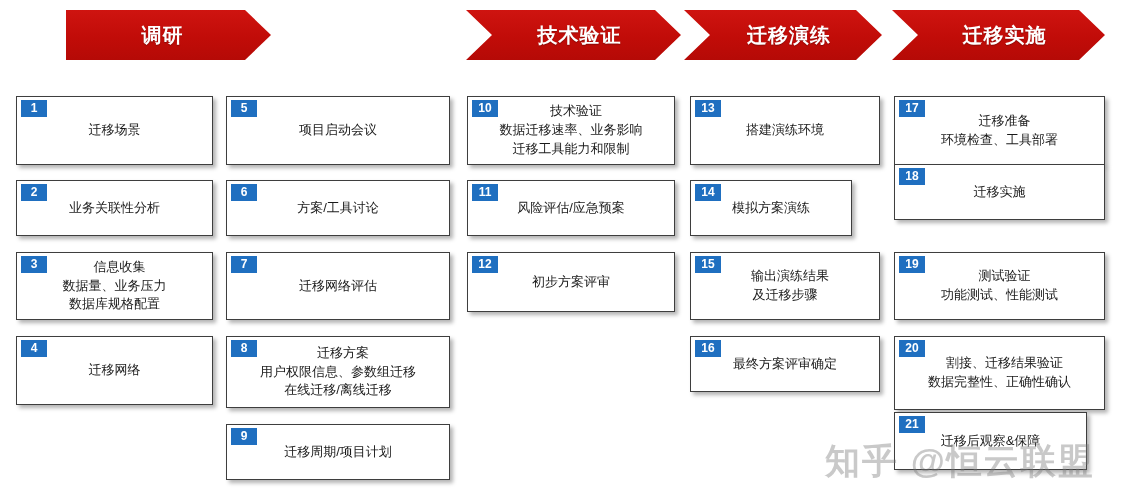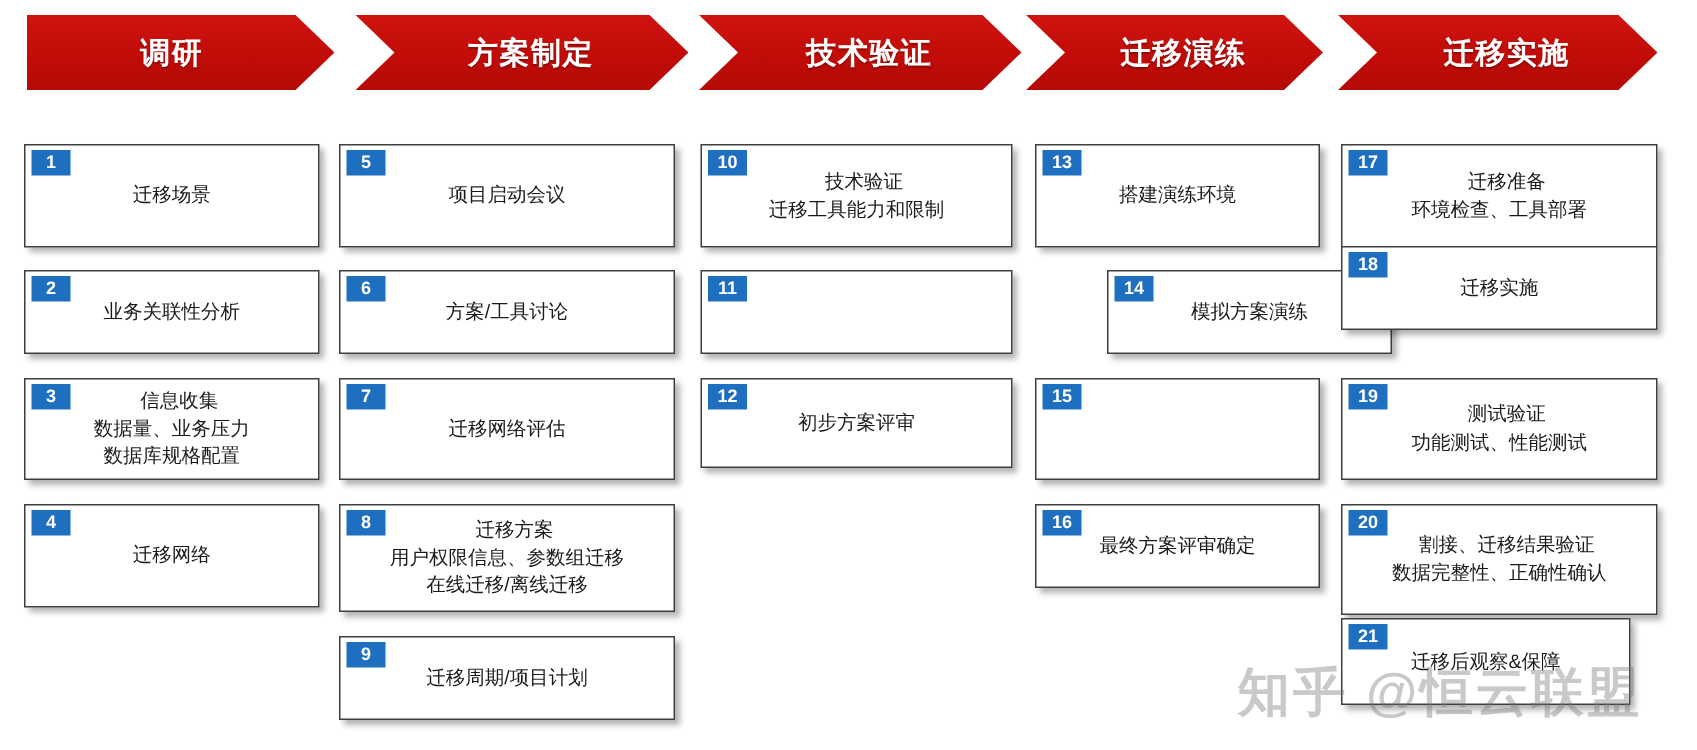--- a/index.html
+++ b/index.html
@@ -36,20 +36,21 @@
     justify-content: center;
     background: #c8110d;
     background: linear-gradient(180deg, #cf1410 0%, #c10c08 55%, #b50a06 100%);
     box-shadow: 0 2px 3px rgba(0,0,0,0.22);
   }
   .phase-arrow.notched {
     clip-path: polygon(0% 0%, calc(100% - 26px) 0%, 100% 50%, calc(100% - 26px) 100%, 0% 100%, 26px 50%);
   }
   .phase-arrow.flat-left {
     clip-path: polygon(0% 0%, calc(100% - 26px) 0%, 100% 50%, calc(100% - 26px) 100%, 0% 100%);
+    margin-left: 48px;
   }
   .phase-label {
     color: #ffffff;
     font-size: 20px;
     font-weight: bold;
     letter-spacing: 1px;
     text-shadow: 0 1px 1px rgba(0,0,0,0.28);
     white-space: nowrap;
     transform: translateX(6px);
   }
@@ -112,23 +113,20 @@
 </style>
 </head>
 <body>
 
 <div id="stage">
 
   <div id="phase-banner">
       <div class="phase-arrow flat-left" style="left: 18px; width: 205px;">
         <span class="phase-label" style="transform: translateX(-6px);">调研</span>
       </div>
-      <div class="phase-arrow notched" style="left: 237px; width: 222px;">
-        <span class="phase-label">方案制定</span>
-      </div>
       <div class="phase-arrow notched" style="left: 466px; width: 215px;">
         <span class="phase-label">技术验证</span>
       </div>
       <div class="phase-arrow notched" style="left: 684px; width: 198px;">
         <span class="phase-label">迁移演练</span>
       </div>
       <div class="phase-arrow notched" style="left: 892px; width: 213px;">
         <span class="phase-label">迁移实施</span>
       </div>
     </div>
@@ -189,46 +187,54 @@
       <div class="task-card" style="left: 226px; top: 424px; width: 224px; height: 56px;">
         <div class="card-badge">9</div>
         <div class="card-lines">
           <span class="ln">迁移周期/项目计划</span>
         </div>
       </div>
       <div class="task-card" style="left: 467px; top: 96px; width: 208px; height: 69px;">
         <div class="card-badge">10</div>
         <div class="card-lines">
           <span class="ln first">技术验证</span>
+          <span class="ln">数据迁移速率、业务影响</span>
           <span class="ln">迁移工具能力和限制</span>
         </div>
       </div>
       <div class="task-card" style="left: 467px; top: 180px; width: 208px; height: 56px;">
         <div class="card-badge">11</div>
+        <div class="card-lines">
+          <span class="ln">风险评估/应急预案</span>
+        </div>
       </div>
       <div class="task-card" style="left: 467px; top: 252px; width: 208px; height: 60px;">
         <div class="card-badge">12</div>
         <div class="card-lines">
           <span class="ln">初步方案评审</span>
         </div>
       </div>
       <div class="task-card" style="left: 690px; top: 96px; width: 190px; height: 69px;">
         <div class="card-badge">13</div>
         <div class="card-lines">
           <span class="ln">搭建演练环境</span>
         </div>
       </div>
-      <div class="task-card" style="left: 690px; top: 180px; width: 190px; height: 56px; margin-left: 48px;">
+      <div class="task-card" style="left: 690px; top: 180px; width: 162px; height: 56px;">
         <div class="card-badge">14</div>
         <div class="card-lines">
           <span class="ln">模拟方案演练</span>
         </div>
       </div>
       <div class="task-card" style="left: 690px; top: 252px; width: 190px; height: 68px;">
         <div class="card-badge">15</div>
+        <div class="card-lines">
+          <span class="ln first">输出演练结果</span>
+          <span class="ln">及迁移步骤</span>
+        </div>
       </div>
       <div class="task-card" style="left: 690px; top: 336px; width: 190px; height: 56px;">
         <div class="card-badge">16</div>
         <div class="card-lines">
           <span class="ln">最终方案评审确定</span>
         </div>
       </div>
       <div class="task-card" style="left: 894px; top: 96px; width: 211px; height: 69px;">
         <div class="card-badge">17</div>
         <div class="card-lines">

